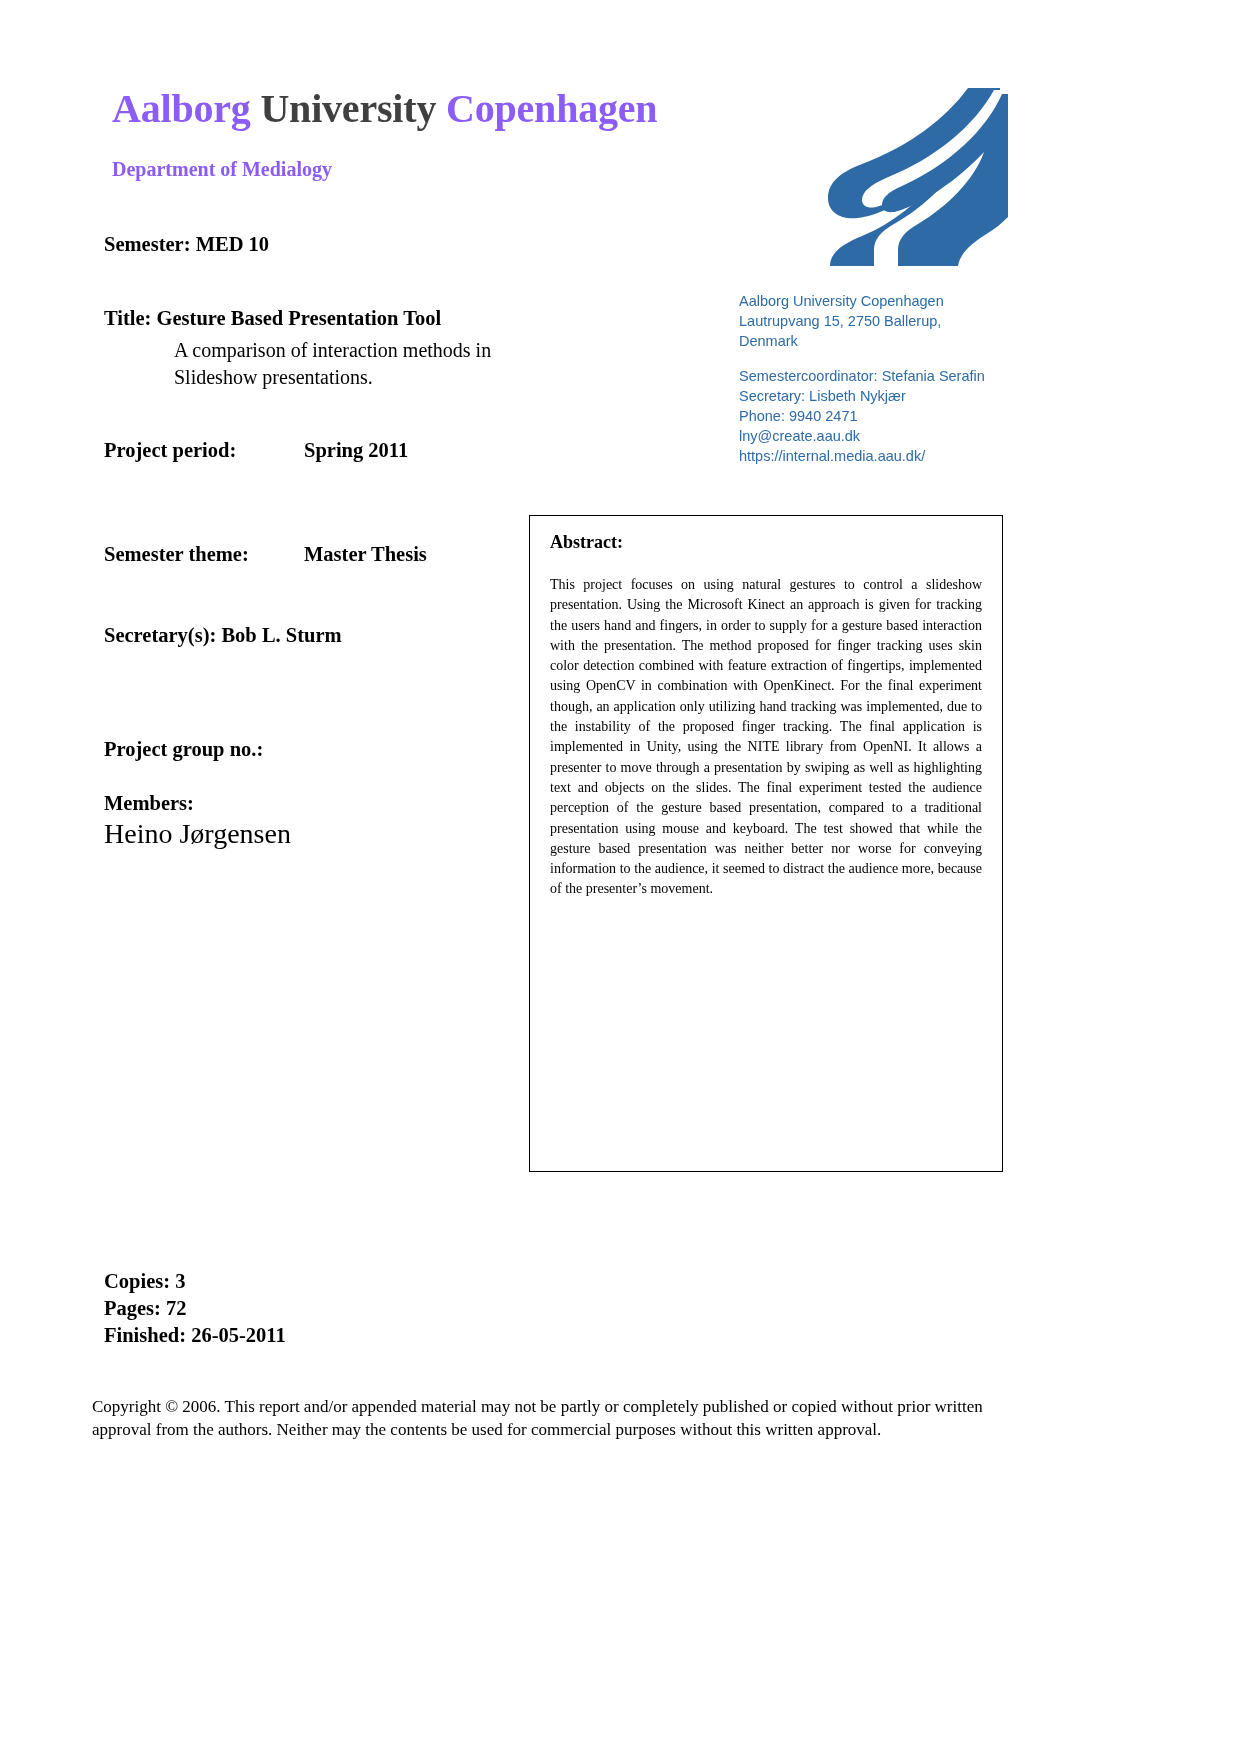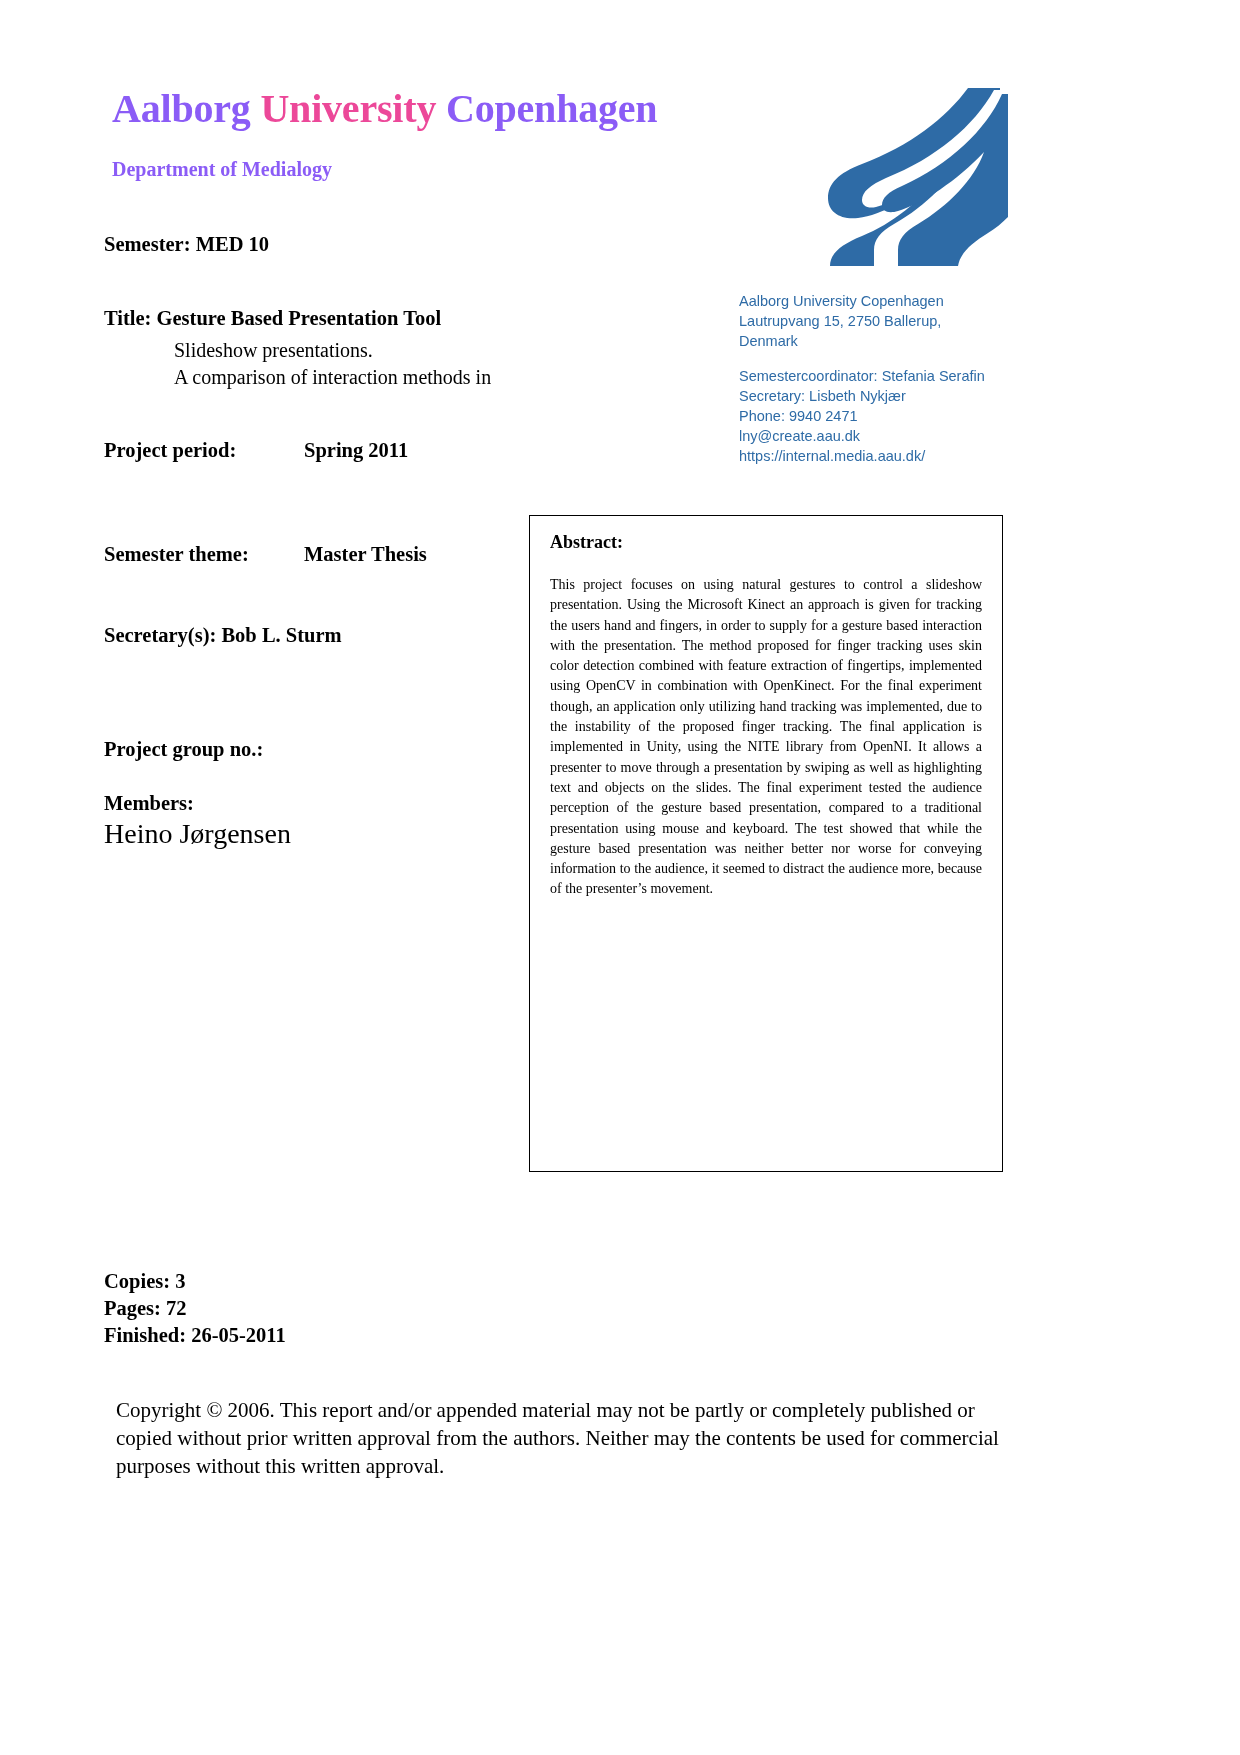--- a/index.html
+++ b/index.html
@@ -28,21 +28,21 @@
     width: 700px;
   }
   .uni-title {
     font-size: 40px;
     font-weight: bold;
     letter-spacing: -0.2px;
     line-height: 1.05;
     white-space: nowrap;
   }
   .uni-title .blue { color: #8b5cf6; }
-  .uni-title .black { color: #ec4899; }
+  .uni-title .black { color: #404040; }
   .dept {
     margin-top: 28px;
     font-size: 20px;
     font-weight: bold;
     color: #8b5cf6;
   }
 
   
   .logo {
     position: absolute;
@@ -134,24 +134,24 @@
     left: 104px;
     top: 1268px;
     font-size: 20.5px;
     font-weight: bold;
     line-height: 1.32;
   }
 
   
   .copyright {
     position: absolute;
-    left: 116px;
+    left: 92px;
     top: 1396px;
     width: 896px;
-    font-size: 21px;
+    font-size: 17px;
     line-height: 1.34;
     text-align: left;
   }
 </style>
 </head>
 <body>
 
 <div class="page">
 
   <div class="masthead">
@@ -183,22 +183,22 @@
   </div>
 
   <div class="info">
 
     <div class="field">Semester: MED 10</div>
 
     <div class="spacer-48"></div>
 
     <div class="field">Title: Gesture Based Presentation Tool</div>
     <div class="subtitle">
+      <div>A comparison of interaction methods in</div>
       <div>Slideshow presentations.</div>
-      <div>A comparison of interaction methods in</div>
     </div>
 
     <div class="spacer-48"></div>
 
     <div class="field field-row">
       <span class="label">Project period:</span>
       <span>Spring 2011</span>
     </div>
 
     <div class="spacer-78"></div>

